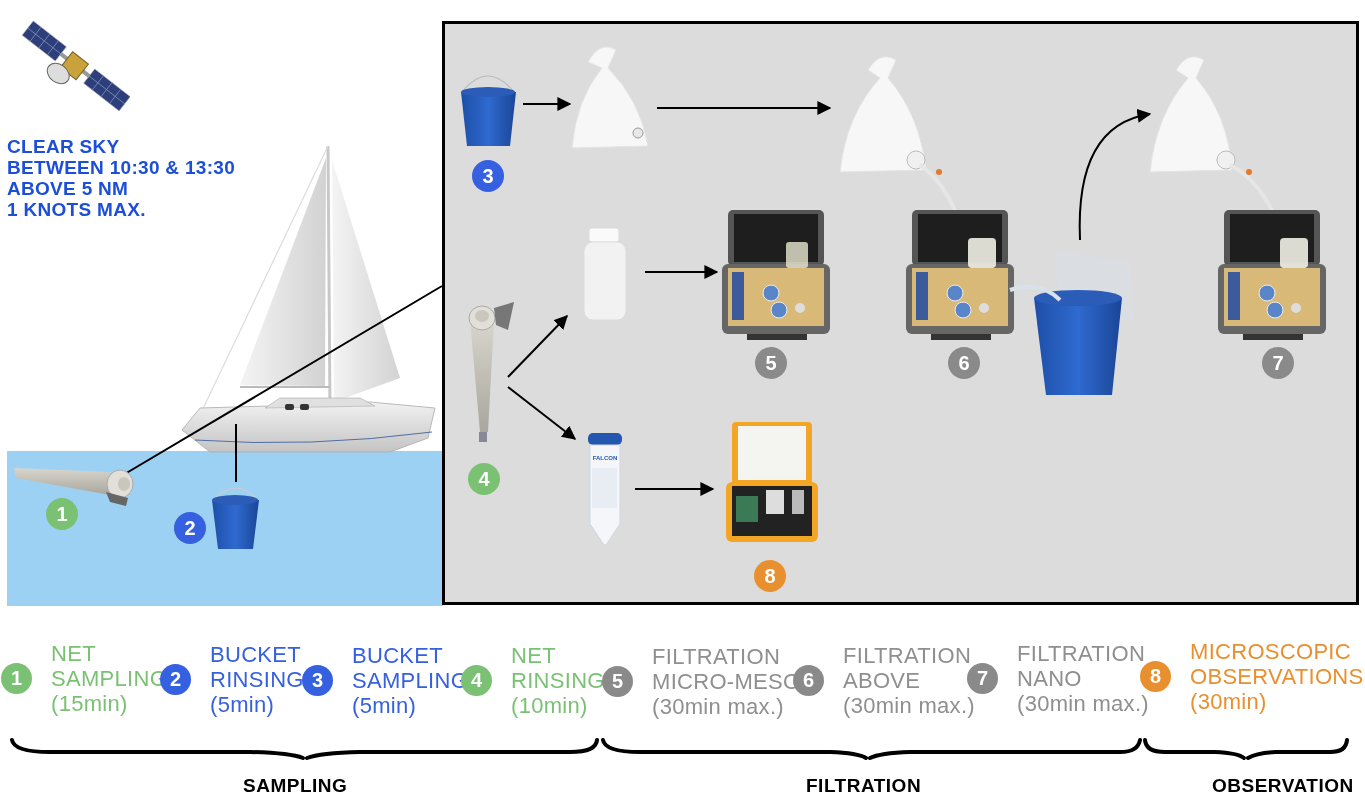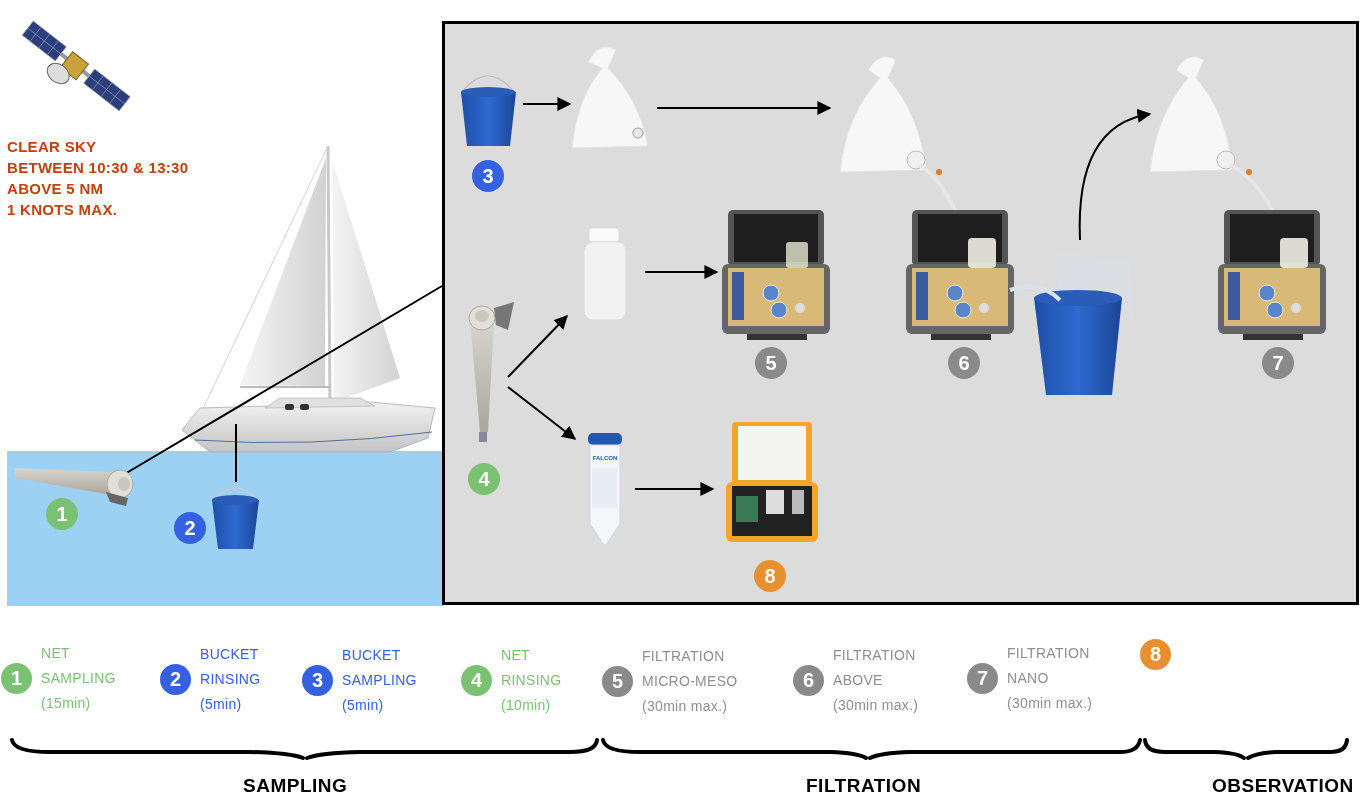--- a/index.html
+++ b/index.html
@@ -3,21 +3,21 @@
 <meta charset="utf-8">
 <style>
   html, body { margin:0; padding:0; background:#ffffff; }
   body { width:1365px; height:812px; position:relative; overflow:hidden; font-family:"Liberation Sans", sans-serif; }
   .abs { position:absolute; }
 
   
   #satellite { left:20px; top:18px; width:110px; height:95px; }
 
   
-  #conditions { left:7px; top:136px; color:#c2410c; font-weight:bold; font-size:15px; line-height:21px; letter-spacing:0.3px; }
+  #conditions { left:7px; top:136px; color:#1d4ed8; font-weight:bold; font-size:19px; line-height:21px; letter-spacing:0.3px; }
   #conditions div { white-space:nowrap; }
 
   
   #sea { left:7px; top:451px; width:436px; height:155px; background:#9dd1f3; }
 
   
   #sailboat { left:170px; top:140px; width:275px; height:320px; }
 
   
   #panel { left:442px; top:21px; width:917px; height:584px; background:#dcdcdc; border:3px solid #000; box-sizing:border-box; }
@@ -28,21 +28,21 @@
   
   .badge { position:absolute; width:32px; height:32px; border-radius:50%; color:#fff; font-weight:bold; font-size:20px; line-height:32px; text-align:center; font-family:"Liberation Sans", sans-serif; }
   .c-green { background:#7bc173; }
   .c-blue { background:#3560e0; }
   .c-grey { background:#8a8a8a; }
   .c-orange { background:#e8902f; }
 
   
   .leg { position:absolute; display:flex; align-items:center; }
   .leg .badge { position:relative; flex:0 0 auto; width:31px; height:31px; line-height:31px; font-size:20px; }
-  .leg .txt { margin-left:9px; font-size:14px; line-height:25px; letter-spacing:0.3px; white-space:nowrap; }
+  .leg .txt { margin-left:19px; font-size:22px; line-height:25px; letter-spacing:0.3px; white-space:nowrap; }
   .t-green { color:#7bc173; }
   .t-blue { color:#3560e0; }
   .t-grey { color:#8f8f8f; }
   .t-orange { color:#e8902f; }
 
   .group-label { position:absolute; font-weight:bold; font-size:19px; letter-spacing:0.5px; color:#000; top:775px; white-space:nowrap; }
 </style>
 </head>
 <body>
 
@@ -311,17 +311,22 @@
 <div class="leg" style="left:967px;top:641px;">
   <div class="badge c-grey">7</div>
   <div class="txt t-grey">
     <div>FILTRATION</div>
     <div>NANO</div>
     <div>(30min max.)</div>
   </div>
 </div>
 <div class="leg" style="left:1140px;top:639px;">
   <div class="badge c-orange">8</div>
+  <div class="txt t-orange">
+    <div>MICROSCOPIC</div>
+    <div>OBSERVATIONS</div>
+    <div>(30min)</div>
+  </div>
 </div>
 
 <div class="group-label" style="left:243px;">SAMPLING</div>
 <div class="group-label" style="left:806px;">FILTRATION</div>
 <div class="group-label" style="left:1212px;">OBSERVATION</div>
 
 </body></html>

